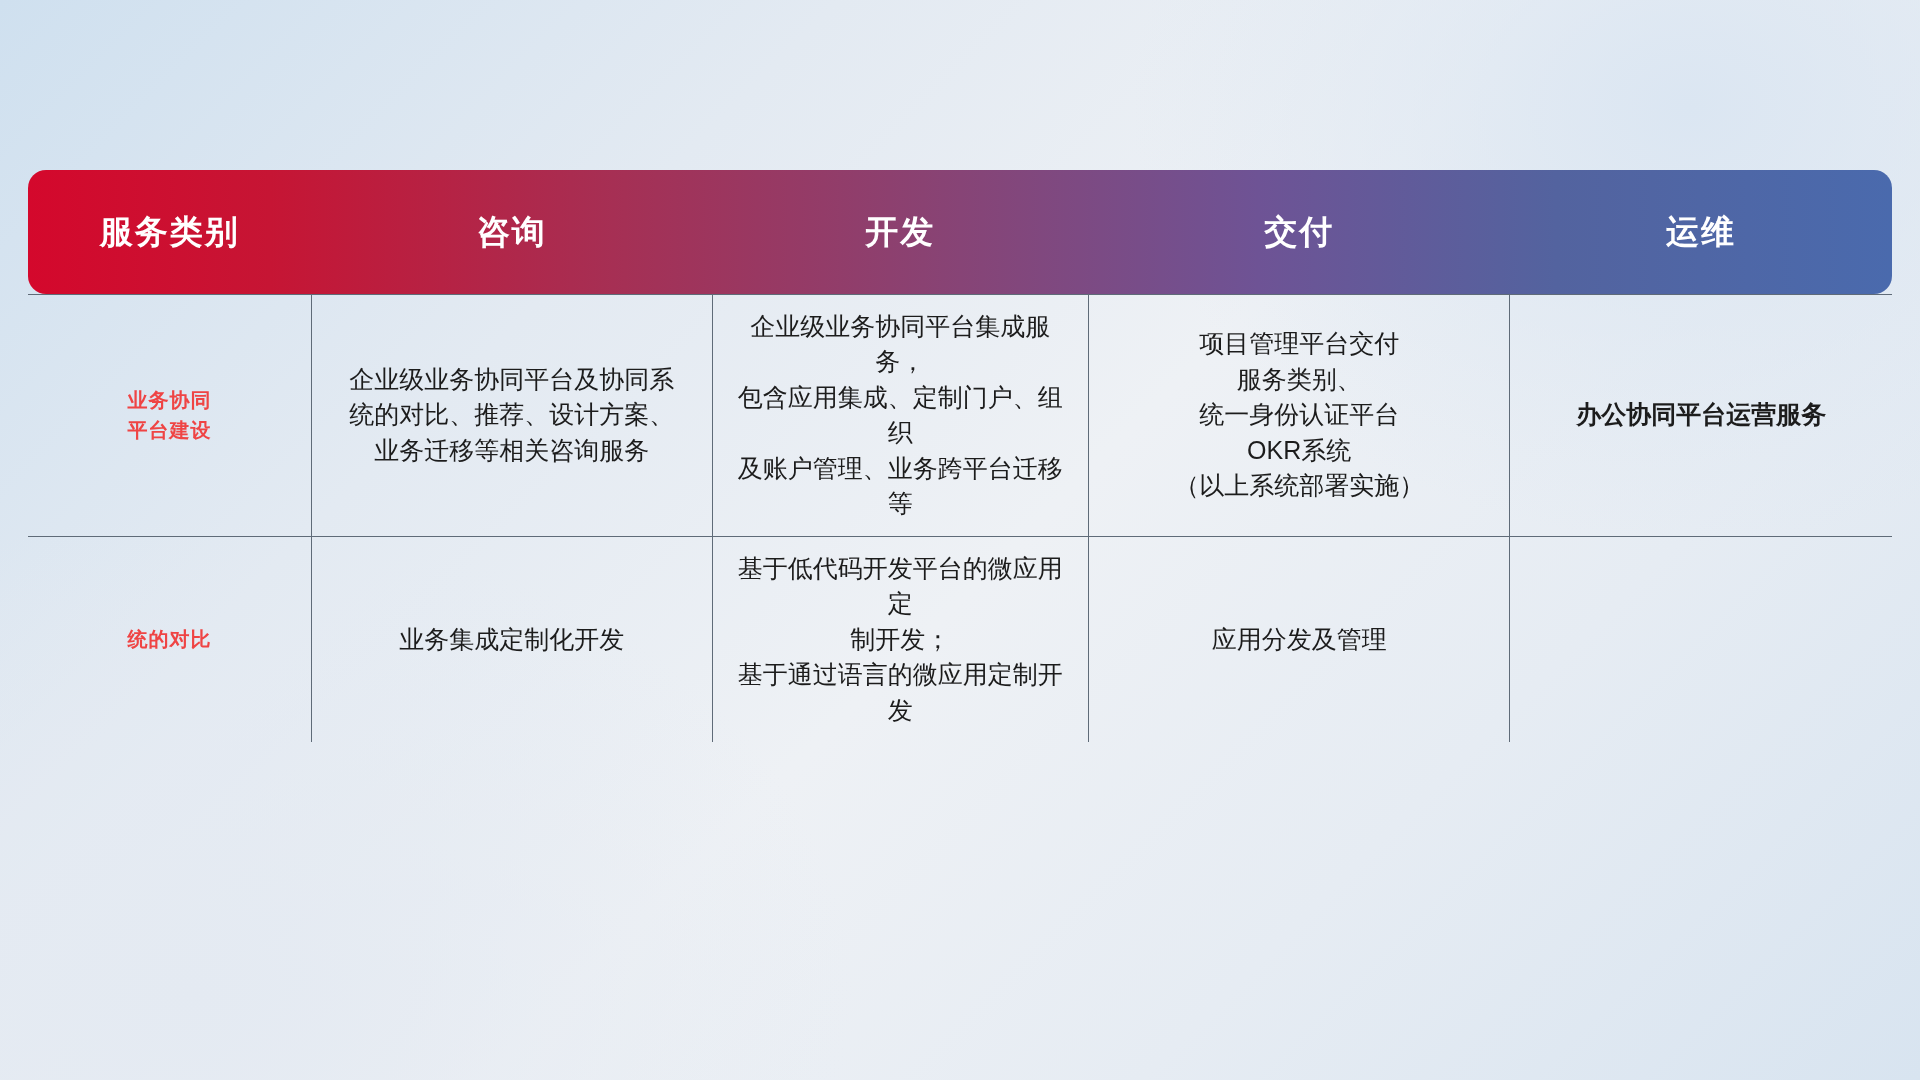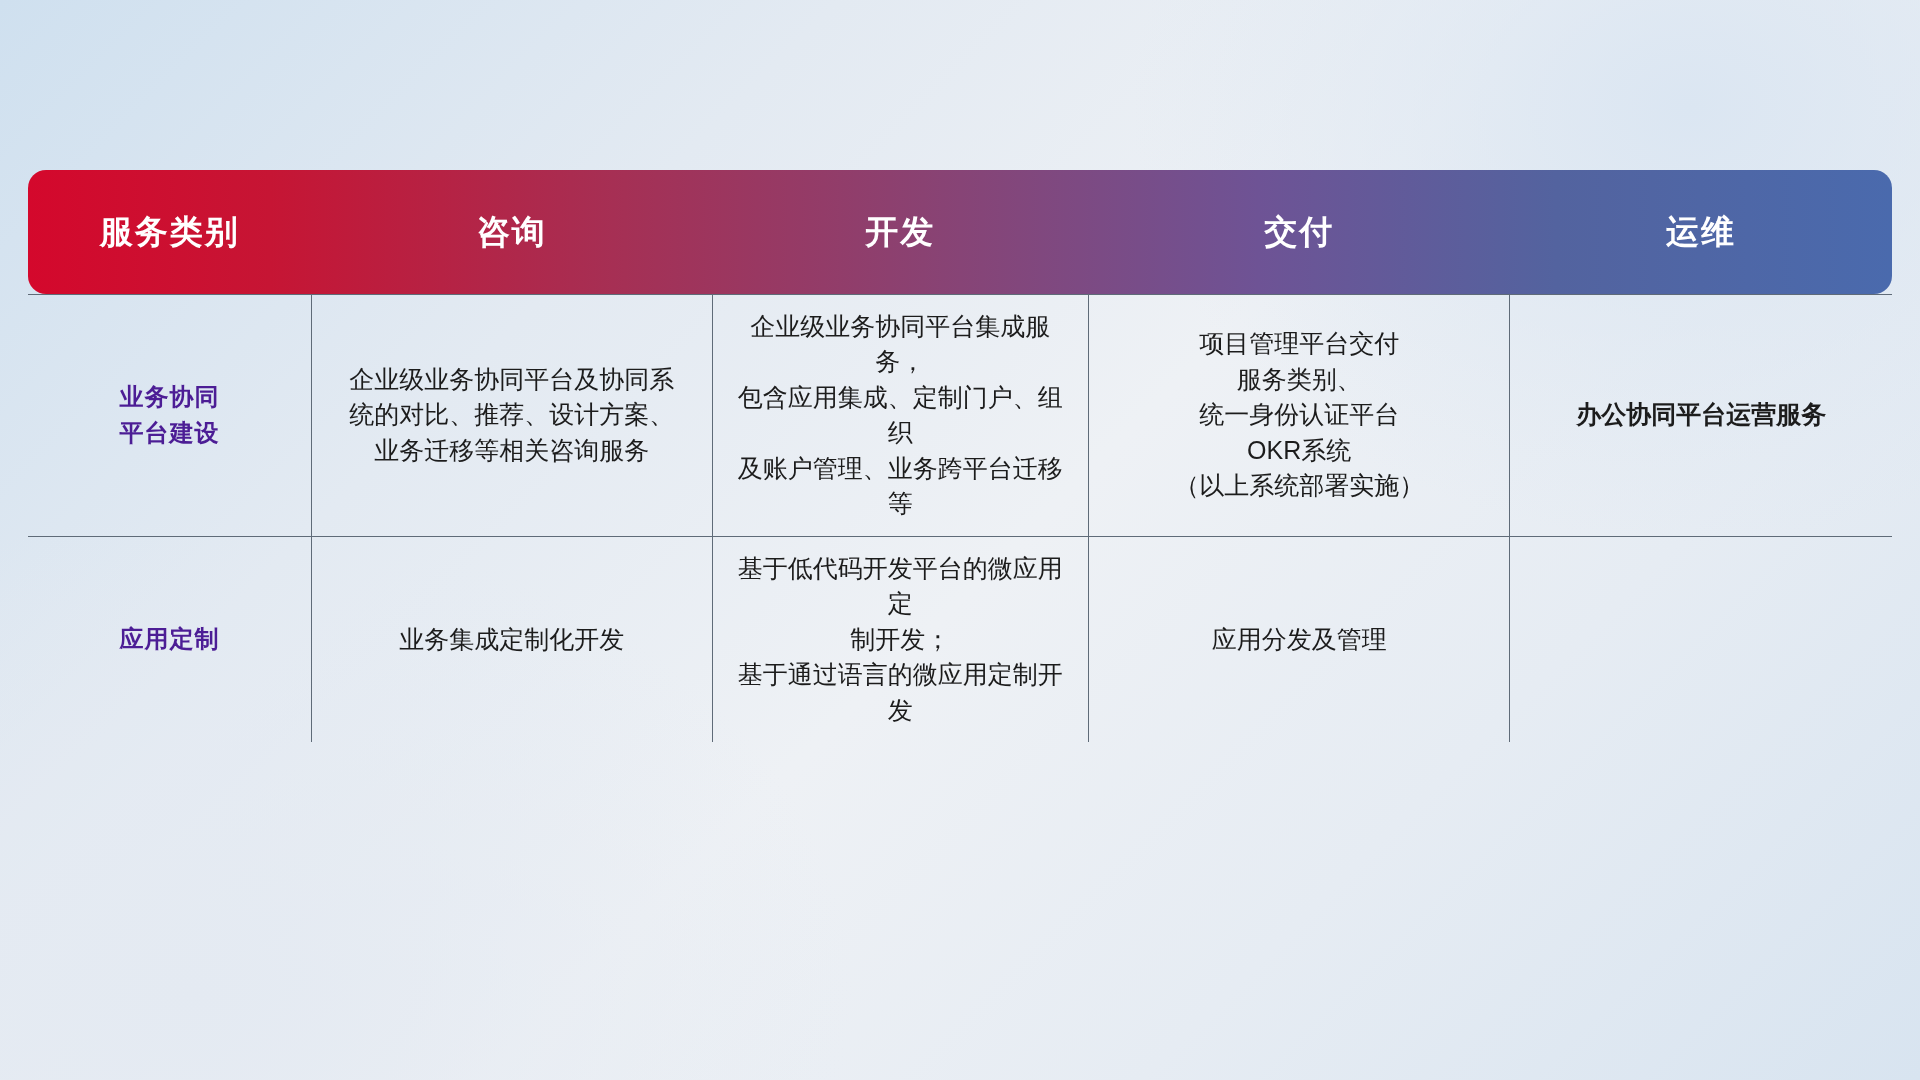--- a/index.html
+++ b/index.html
@@ -81,23 +81,23 @@
     color: #1c1c1c;
     line-height: 1.42;
     text-align: center;
     background: transparent;
   }
   tbody tr.body-row {
     height: 1px;
   }
   tbody td.cat-cell {
     border-left: none;
-    color: #4c1d95;
+    color: #ef4444;
     font-weight: bold;
-    font-size: 24px;
+    font-size: 20px;
     letter-spacing: 1px;
     line-height: 1.5;
   }
   tbody td.last-col {
     border-right: none;
     font-weight: bold;
   }
   tbody tr:last-child td {
     border-bottom: none;
   }
@@ -170,21 +170,21 @@
 统一身份认证平台
 OKR系统
 （以上系统部署实施）</span>
           </td>
           <td class="last-col">
             <span class="cell-text">办公协同平台运营服务</span>
           </td>
         </tr>
         <tr class="body-row row-h3">
           <td class="cat-cell">
-            <span class="cell-text">应用定制</span>
+            <span class="cell-text">统的对比</span>
           </td>
           <td>
             <span class="cell-text">业务集成定制化开发</span>
           </td>
           <td>
             <span class="cell-text">基于低代码开发平台的微应用定
 制开发；
 基于通过语言的微应用定制开发</span>
           </td>
           <td>

